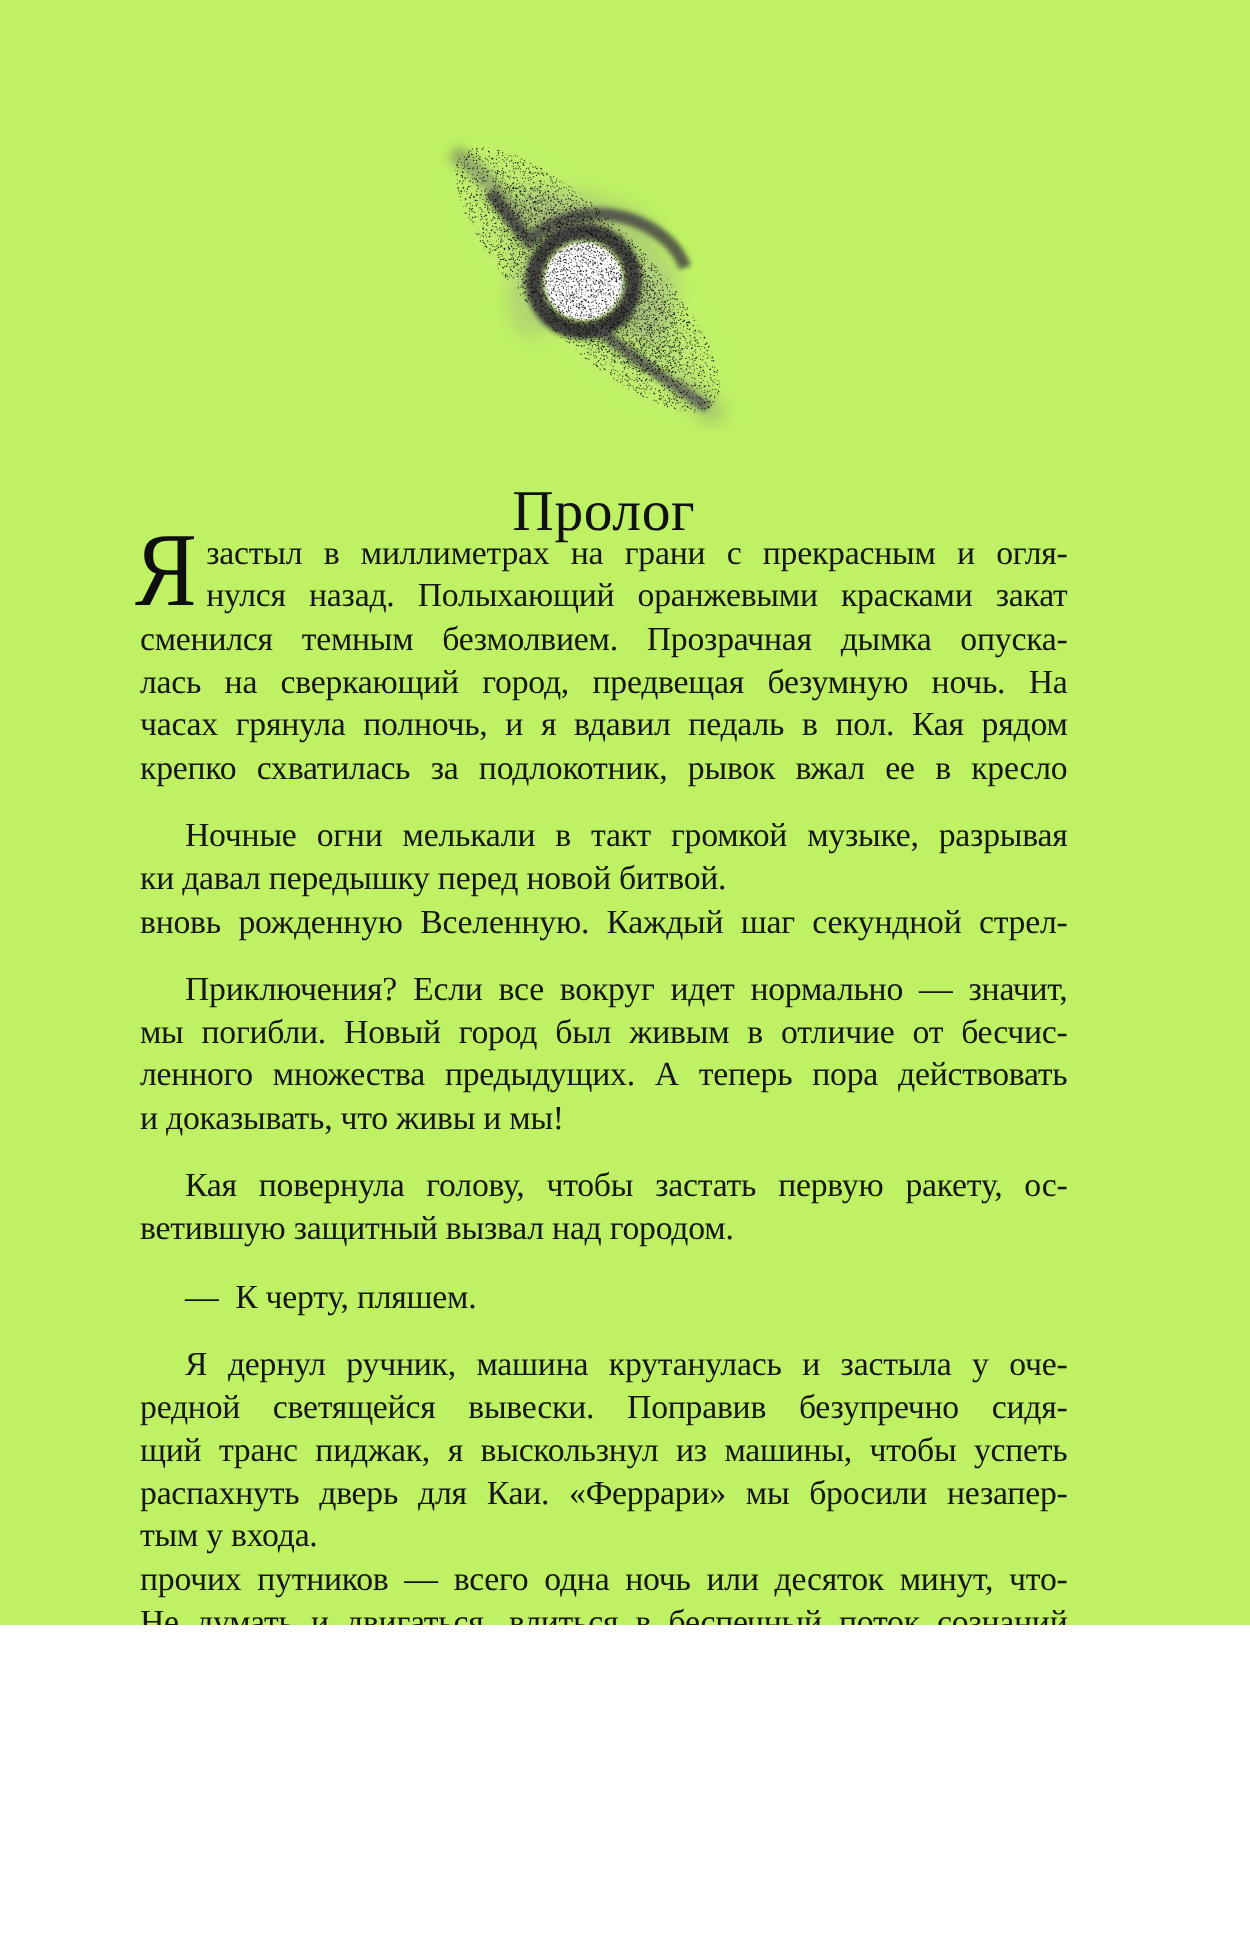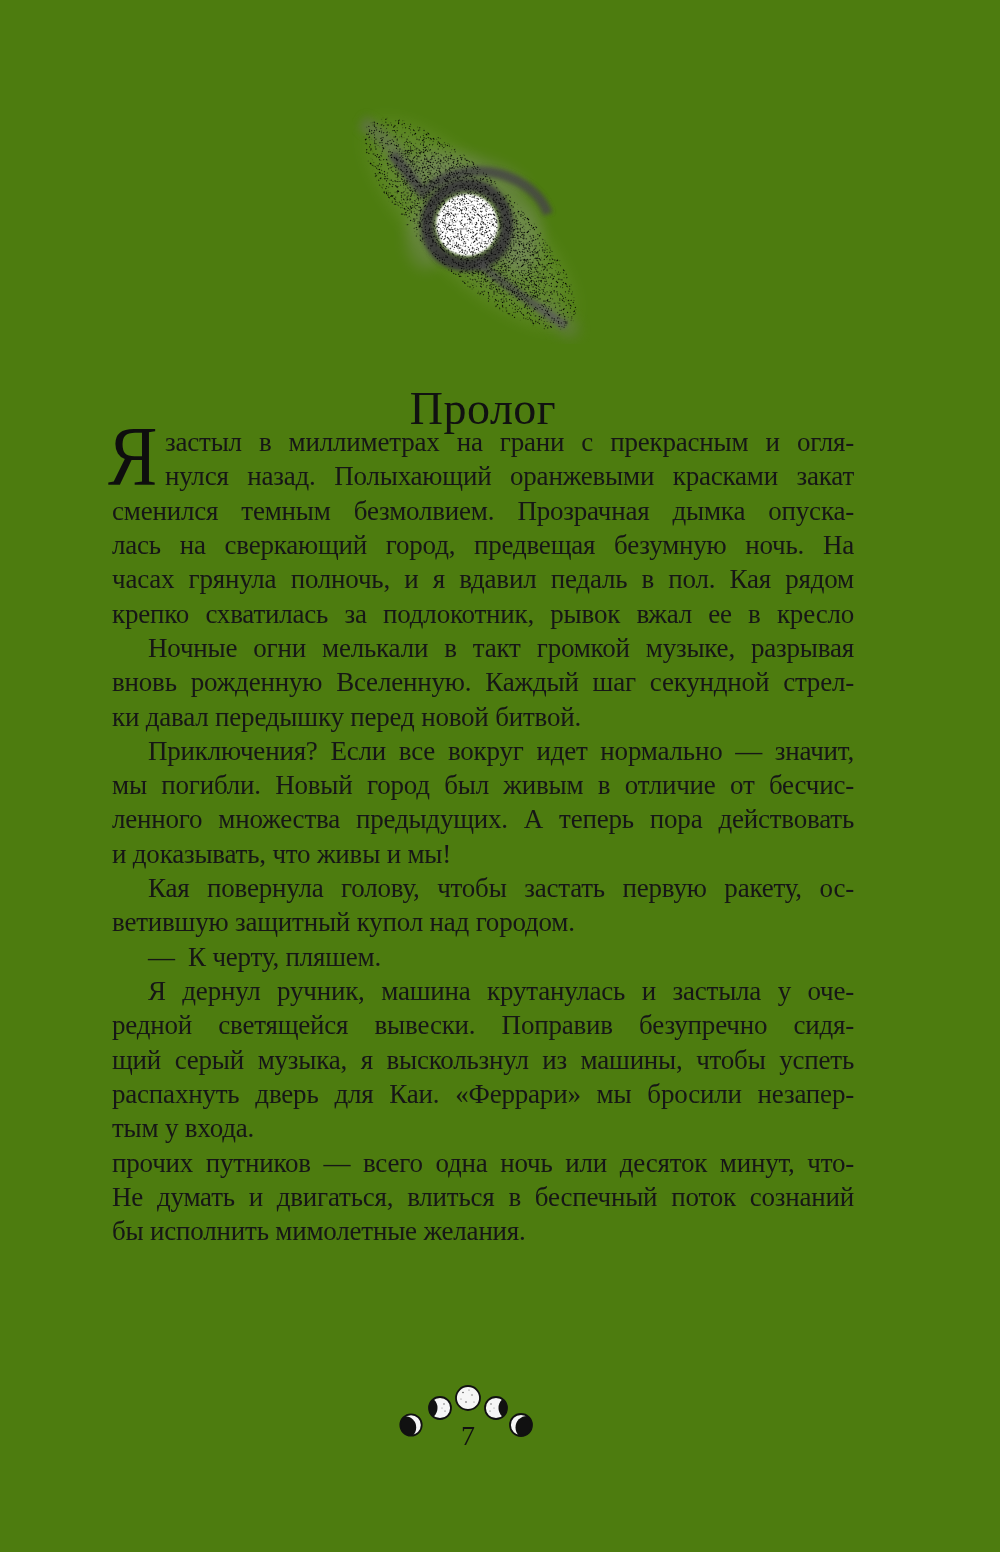--- a/index.html
+++ b/index.html
@@ -1,20 +1,20 @@
 <!DOCTYPE html>
 <html lang="ru"><head>
 <meta charset="utf-8">
 <style>
   html, body { margin: 0; padding: 0; background: #ffffff; }
   .page {
     position: relative;
     width: 1000px;
-    height: 1552px;
-    background: #4d7c0f;
+    height: 1300px;
+    background: #bef264;
     overflow: hidden;
     font-family: "Liberation Serif", "DejaVu Serif", serif;
     color: #161616;
   }
   .galaxy-wrap {
     position: absolute;
     left: 352px;
     top: 106px;
     width: 240px;
     height: 238px;
@@ -44,21 +44,21 @@
     height: 34.32px;
     line-height: 34.32px;
     text-align: justify;
     text-align-last: justify;
     text-justify: inter-word;
     overflow: hidden;
     white-space: nowrap;
   }
   .line.last { text-align: left; text-align-last: left; }
   .line.hang { padding-left: 53px; }
-  .line.ind  { padding-left: 36px; }
+  .line.ind  { padding-left: 36px; margin-top: 20px; }
   .dropcap {
     position: absolute;
     left: -4px;
     top: -10px;
     font-size: 84px;
     line-height: 1;
     font-weight: 400;
     color: #0e0e0e;
     transform: scaleX(0.88);
     transform-origin: 0 100%;
@@ -153,40 +153,40 @@
         <span class="dropcap">Я</span>
         <div class="line hang">застыл в миллиметрах на грани с прекрасным и огля-</div>
         <div class="line hang">нулся назад. Полыхающий оранжевыми красками закат</div>
         <div class="line">сменился темным безмолвием. Прозрачная дымка опуска-</div>
         <div class="line">лась на сверкающий город, предвещая безумную ночь. На</div>
         <div class="line">часах грянула полночь, и я вдавил педаль в пол. Кая рядом</div>
         <div class="line">крепко схватилась за подлокотник, рывок вжал ее в кресло</div>
       </div>
       <div class="para">
         <div class="line ind">Ночные огни мелькали в такт громкой музыке, разрывая</div>
+        <div class="line last">ки давал передышку перед новой битвой.</div>
         <div class="line">вновь рожденную Вселенную. Каждый шаг секундной стрел-</div>
-        <div class="line last">ки давал передышку перед новой битвой.</div>
       </div>
       <div class="para">
         <div class="line ind">Приключения? Если все вокруг идет нормально — значит,</div>
         <div class="line">мы погибли. Новый город был живым в отличие от бесчис-</div>
         <div class="line">ленного множества предыдущих. А теперь пора действовать</div>
         <div class="line last">и доказывать, что живы и мы!</div>
       </div>
       <div class="para">
         <div class="line ind">Кая повернула голову, чтобы застать первую ракету, ос-</div>
-        <div class="line last">ветившую защитный купол над городом.</div>
+        <div class="line last">ветившую защитный вызвал над городом.</div>
       </div>
       <div class="para">
         <div class="line last ind">— К черту, пляшем.</div>
       </div>
       <div class="para">
         <div class="line ind">Я дернул ручник, машина крутанулась и застыла у оче-</div>
         <div class="line">редной светящейся вывески. Поправив безупречно сидя-</div>
-        <div class="line">щий серый музыка, я выскользнул из машины, чтобы успеть</div>
+        <div class="line">щий транс пиджак, я выскользнул из машины, чтобы успеть</div>
         <div class="line">распахнуть дверь для Каи. «Феррари» мы бросили незапер-</div>
         <div class="line last">тым у входа.</div>
       </div>
       <div class="para">
         <div class="line">прочих путников — всего одна ночь или десяток минут, что-</div>
         <div class="line">Не думать и двигаться, влиться в беспечный поток сознаний</div>
         <div class="line last">бы исполнить мимолетные желания.</div>
       </div>
     </div>
 

